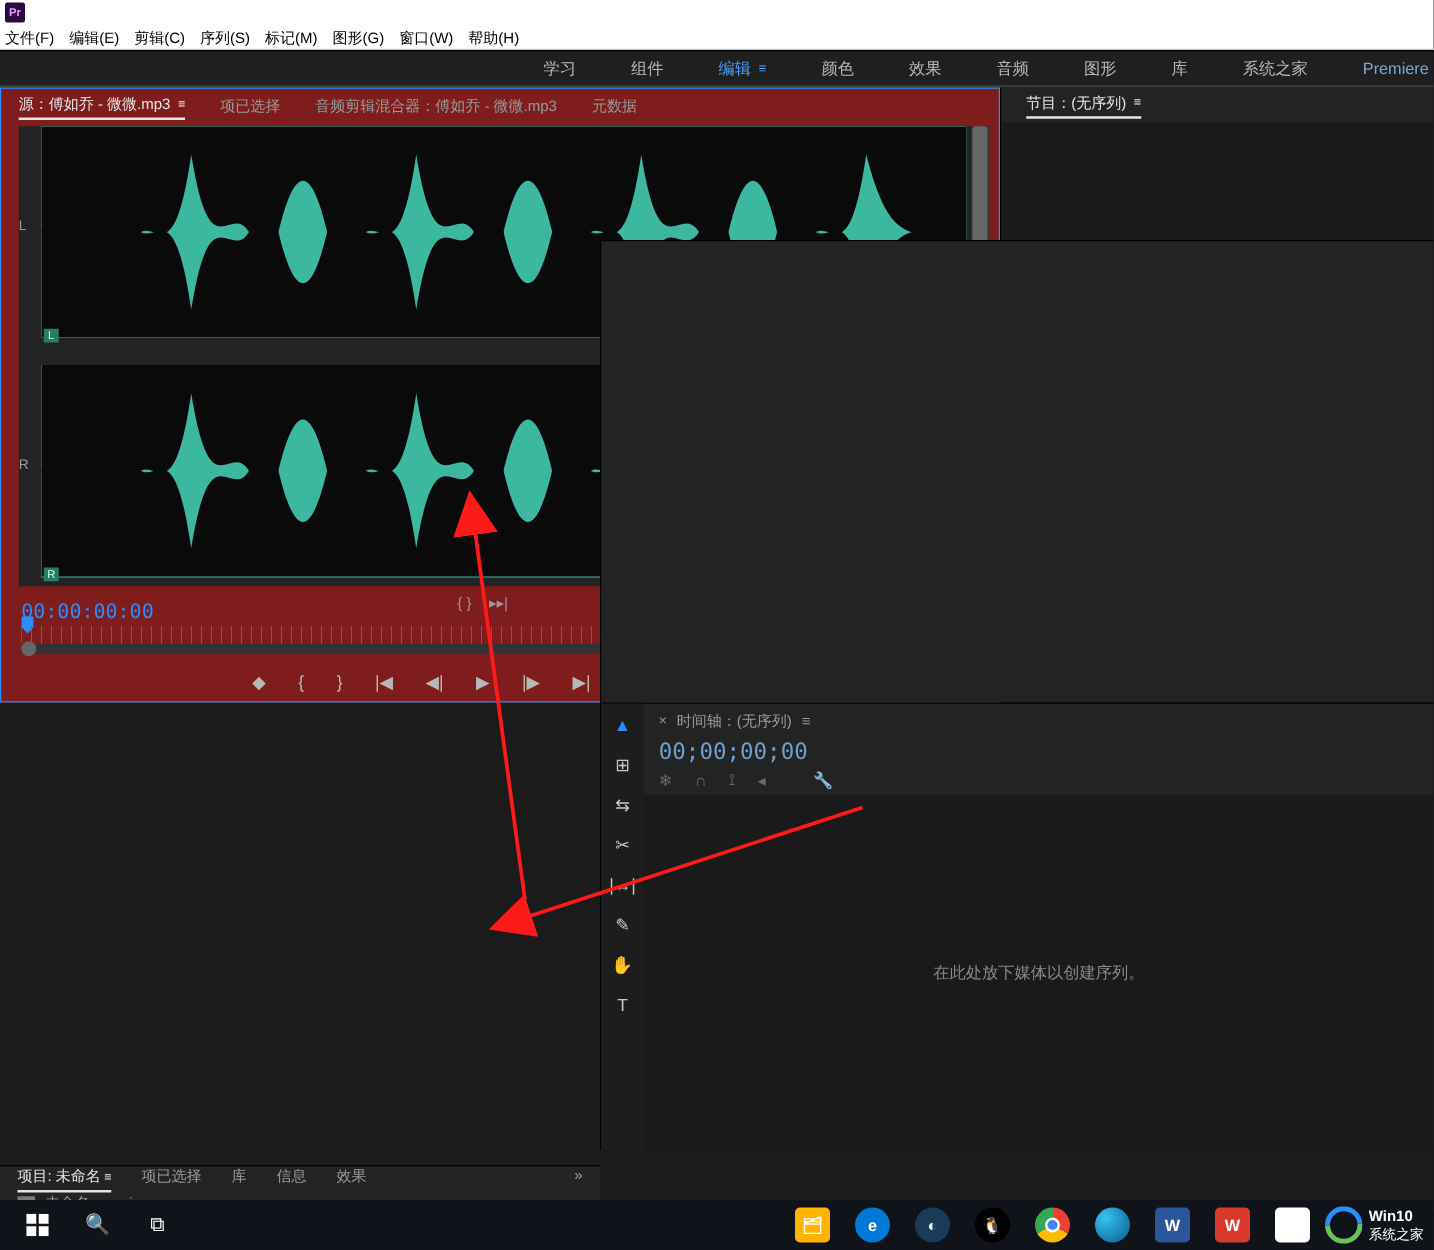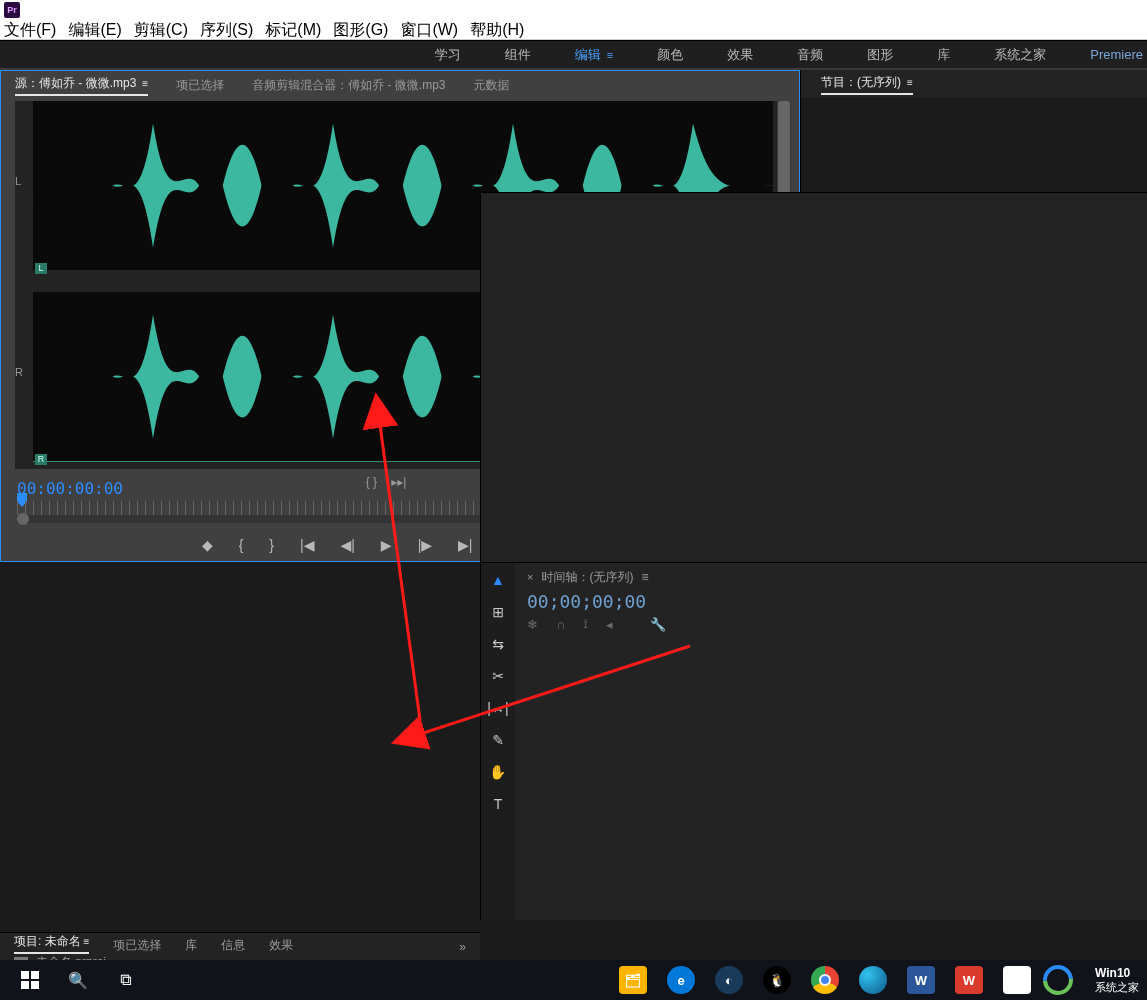--- a/index.html
+++ b/index.html
@@ -1,35 +1,35 @@
 <!DOCTYPE html>
 <html><head>
 <meta charset="utf-8">
 <style>
   * { margin: 0; padding: 0; box-sizing: border-box; font-family: "Microsoft YaHei", Arial, sans-serif; user-select: none; }
   body { width: 1147px; height: 1000px; background: #1b1b1b; overflow: hidden; position: relative; }
 
   
   .titlebar { height: 20px; background: #fff; display: flex; align-items: center; font-size: 12px; color: #000; }
   .titlebar .pr-icon { width: 16px; height: 16px; margin: 0 4px; background: #2a0a40; color: #e2a0ff; font-size: 9px; font-weight: bold; display: flex; align-items: center; justify-content: center; border-radius: 2px; }
-  .menubar { height: 20px; background: #fff; display: flex; align-items: flex-start; font-size: 16px; color: #000; padding-left: 4px; gap: 12px; border-bottom: 1px solid #ccc; }
+  .menubar { height: 20px; background: #fff; display: flex; align-items: flex-end; font-size: 12px; color: #000; padding-left: 4px; gap: 12px; border-bottom: 1px solid #ccc; }
   .menubar span { cursor: pointer; }
 
   
   .ws-bar { height: 30px; background: #1f1f1f; display: flex; align-items: center; justify-content: flex-end; font-size: 13px; color: #b8b8b8; border-top: 1px solid #000; border-bottom: 2px solid #393939; }
   .ws-bar .tab { padding: 0 22px; height: 100%; display: flex; align-items: center; cursor: pointer; }
   .ws-bar .tab.active { color: #4aa2ff; }
   .ws-bar .tab.active::after { content: "≡"; color: #4aa2ff; margin-left: 6px; font-size: 11px; }
   .ws-bar .tab.cut { padding-right: 4px; color: #7ba7d6; }
 
   
   .main { display: grid; grid-template-columns: 800px 347px; grid-template-rows: 492px 370px 40px; height: calc(1000px - 20px - 20px - 30px - 40px); }
 
   
-  .source-panel { border: 1px solid #2b8cff; background: #404040; display: flex; flex-direction: column; }
+  .source-panel { border: 1px solid #2b8cff; background: #7f1d1d; display: flex; flex-direction: column; }
   .panel-tabs { height: 28px; display: flex; align-items: center; gap: 28px; padding: 0 14px; font-size: 12px; color: #9a9a9a; }
   .panel-tabs .ptab { cursor: pointer; display: flex; align-items: center; gap: 6px; }
   .panel-tabs .ptab.active { color: #e6e6e6; border-bottom: 2px solid #e6e6e6; padding-bottom: 2px; }
   .ptab .menu-glyph { font-size: 10px; }
 
   .waveform-area { flex: 1; margin: 2px 8px 2px 14px; position: relative; background: #232323; }
   .wf-scroll { position: absolute; right: 0; top: 0; width: 14px; height: 100%; background: #393939; }
   .wf-scroll .thumb { position: absolute; left: 1px; right: 1px; top: 0; bottom: 0; background: #666; border-radius: 3px; }
   .wf-track { position: absolute; left: 18px; right: 18px; height: 46%; background: linear-gradient(#3cb8a0,#3cb8a0); overflow: hidden; }
   .wf-track.l { top: 0; }
@@ -61,21 +61,21 @@
 
   
   .program-panel { background: #232323; display: flex; flex-direction: column; border-left: 1px solid #000; }
   .program-panel .panel-tabs { padding-left: 20px; }
   .program-body { flex: 1; background: #1a1a1a; }
   .program-time { height: 22px; padding: 0 20px; color: #d8d8d8; font-size: 16px; font-family: monospace; }
   .program-transport { height: 28px; display: flex; align-items: center; justify-content: flex-end; gap: 20px; color: #7a7a7a; padding-right: 18px; font-size: 14px; }
 
   
   .project-panel { background: #232323; border-top: 1px solid #000; display: flex; flex-direction: column; position: relative; }
-  .proj-tabs { height: 28px; display: flex; align-items: flex-end; gap: 24px; padding: 0 14px; font-size: 12px; color: #9a9a9a; }
+  .proj-tabs { height: 28px; display: flex; align-items: flex-start; gap: 24px; padding: 0 14px; font-size: 12px; color: #9a9a9a; }
   .proj-tabs .ptab.active { color: #e6e6e6; border-bottom: 2px solid #e6e6e6; padding-bottom: 2px; }
   .proj-tabs .more { margin-left: auto; }
   .proj-path { height: 22px; display: flex; align-items: center; gap: 8px; padding: 0 14px; font-size: 12px; color: #9a9a9a; }
   .proj-path .folder-icon { width: 14px; height: 11px; background: #7a7a7a; }
   .proj-search { height: 26px; display: flex; align-items: center; gap: 8px; padding: 0 14px; font-size: 11px; color: #9a9a9a; }
   .proj-search .search-box { flex: 0 0 224px; height: 20px; background: #1a1a1a; border: 1px solid #444; border-radius: 10px; display: flex; align-items: center; padding: 0 8px; }
   .proj-search .bin-icon { width: 20px; height: 16px; background: #3a3a3a; border-radius: 2px; }
   .proj-search .info { margin-left: auto; }
 
   .bins { flex: 1; display: flex; gap: 10px; padding: 10px 14px; align-items: flex-start; }
@@ -98,21 +98,21 @@
 
   
   .arrow { position: absolute; pointer-events: none; }
   .arrow svg { overflow: visible; }
 
   
   .taskbar { position: absolute; left: 0; right: 0; bottom: 0; height: 40px; background: #10131a; display: flex; align-items: center; padding: 0 8px; gap: 4px; }
   .taskbar .tb-item { width: 44px; height: 32px; display: flex; align-items: center; justify-content: center; color: #fff; font-size: 16px; }
   .taskbar .tb-sep { flex: 1; }
   .tb-icon { width: 28px; height: 28px; border-radius: 4px; display: flex; align-items: center; justify-content: center; font-size: 13px; font-weight: bold; color: #fff; }
-  .win10-badge { display: flex; align-items: center; gap: 22px; color: #fff; font-size: 12px; }
+  .win10-badge { display: flex; align-items: center; gap: 5px; color: #fff; font-size: 12px; }
   .win10-badge .logo { width: 30px; height: 30px; position: relative; }
 </style>
 </head>
 <body>
 
 <div class="titlebar">
   <div class="pr-icon">Pr</div>
 </div>
 
 <div class="menubar">
@@ -281,20 +281,21 @@
       <span class="menu-glyph">≡</span>
     </div>
     <div class="tl-time">00;00;00;00</div>
     <div class="tl-icons">
       <span>❄</span>
       <span>∩</span>
       <span>⟟</span>
       <span>◂</span>
       <span class="wrench">🔧</span>
     </div>
+    <div class="tl-drop">在此处放下媒体以创建序列。</div>
   </div>
 </div>
 
 <div class="arrow" style="left:360px; top:400px;">
   <svg width="90" height="330">
       <defs>
         <marker id="ah1" markerWidth="12" markerHeight="12" refX="6" refY="6" orient="auto">
           <path d="M0 0 L12 6 L0 12 Z" fill="#ff1a1a"></path>
         </marker>
       </defs>

